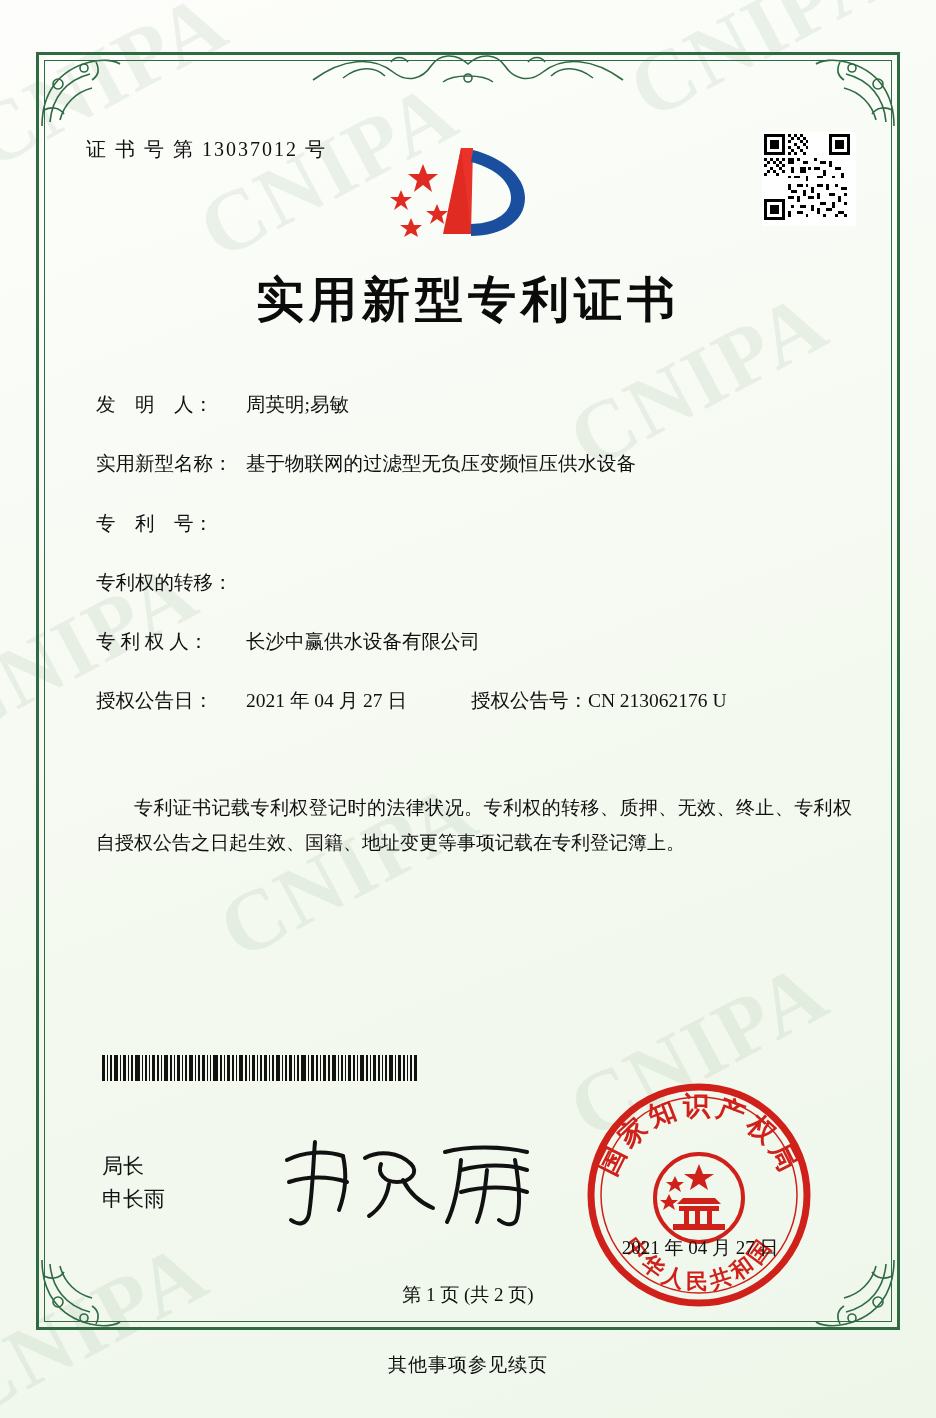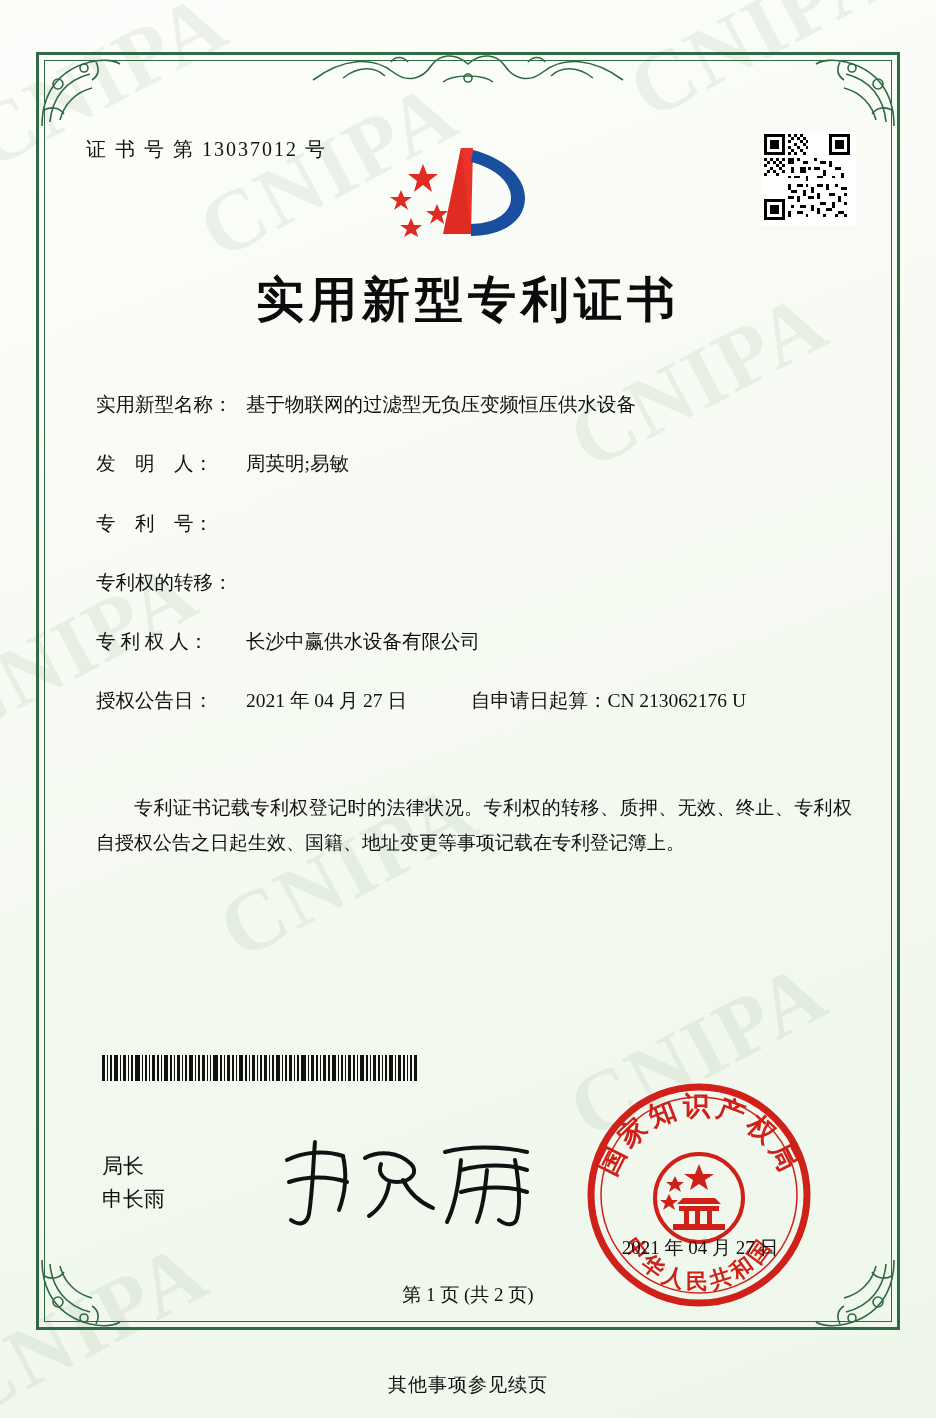--- a/index.html
+++ b/index.html
@@ -227,21 +227,20 @@
     color: #111;
   }
   .footnote {
     position: absolute;
     left: 0; right: 0;
     top: 1352px;
     text-align: center;
     font-size: 19px;
     color: #111;
     letter-spacing: 1px;
-    margin-top: 20px;
   }
 </style>
 </head>
 <body>
 
 <div class="page">
 
   <div class="watermark">
     <div class="wm-text" style="left:-40px;  top:30px;">CNIPA</div>
     <div class="wm-text" style="left:190px;  top:120px;">CNIPA</div>
@@ -440,48 +439,48 @@
           <polygon points="54,66 57,73 65,73 59,78 61,86 54,81 47,86 50,78 43,73 51,73"></polygon>
         </g>
       </svg>
     </div>
 
     <div class="title">实用新型专利证书</div>
 
     <div class="fields">
 
       <div class="frow">
+        <div class="flabel">发　明　人：</div>
+        <div class="fvalue">周英明;易敏</div>
+      </div>
+
+      <div class="frow">
         <div class="flabel">实用新型名称：</div>
         <div class="fvalue">基于物联网的过滤型无负压变频恒压供水设备</div>
-      </div>
-
-      <div class="frow">
-        <div class="flabel">发　明　人：</div>
-        <div class="fvalue">周英明;易敏</div>
       </div>
 
       <div class="frow">
         <div class="flabel">专　利　号：</div>
       </div>
 
       <div class="frow">
         <div class="flabel">专利权的转移：</div>
       </div>
 
       <div class="frow">
         <div class="flabel">专 利 权 人：</div>
         <div class="fvalue">长沙中赢供水设备有限公司</div>
       </div>
 
 
       <div class="frow dual">
         <div class="flabel">授权公告日：</div>
         <div class="fvalue">2021 年 04 月 27 日</div>
         <div class="gap"></div>
-        <div>自申请日起算：</div>
+        <div>授权公告号：</div>
         <div>CN 213062176 U</div>
       </div>
 
     </div>
 
     <div class="para">
       <p>专利证书记载专利权登记时的法律状况。专利权的转移、质押、无效、终止、专利权自授权公告之日起生效、国籍、地址变更等事项记载在专利登记簿上。</p>
     </div>
 
     <div class="barcode">

